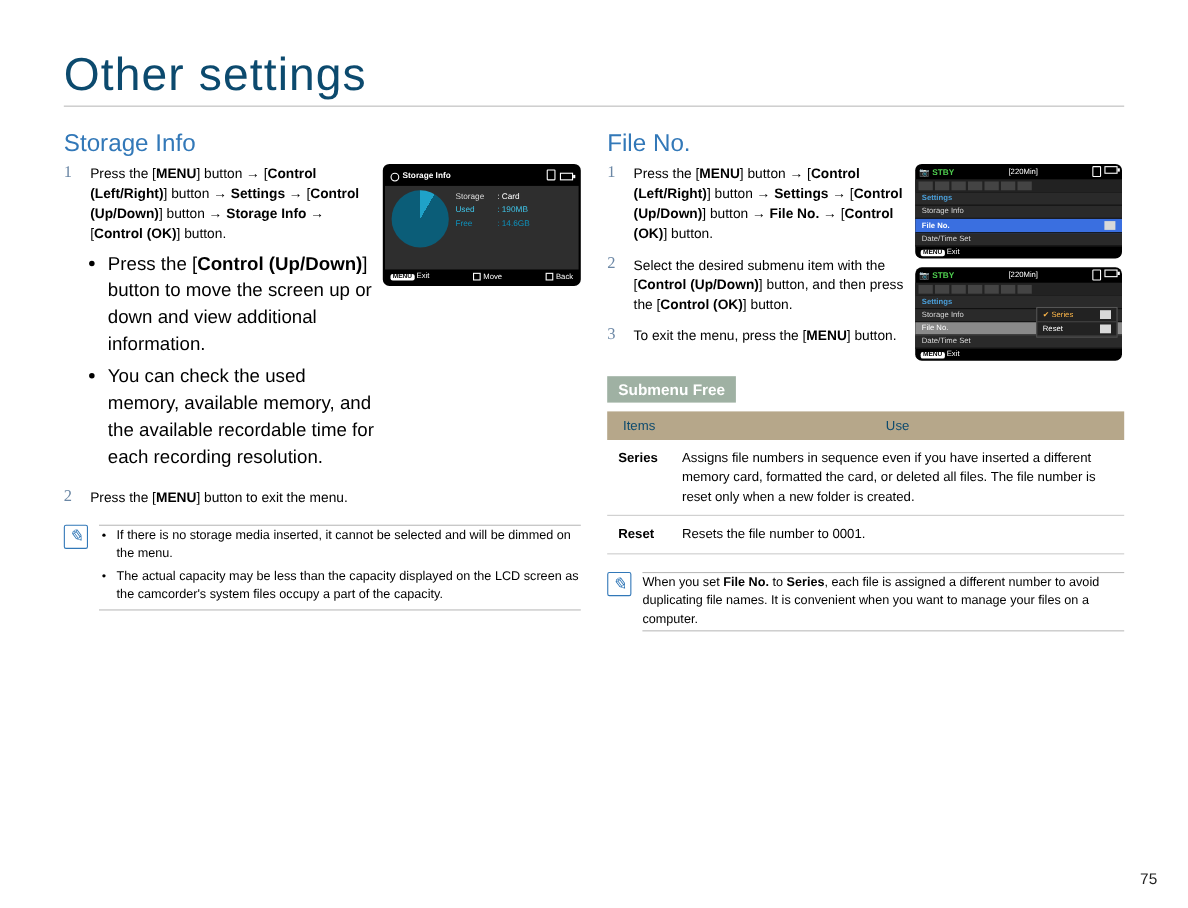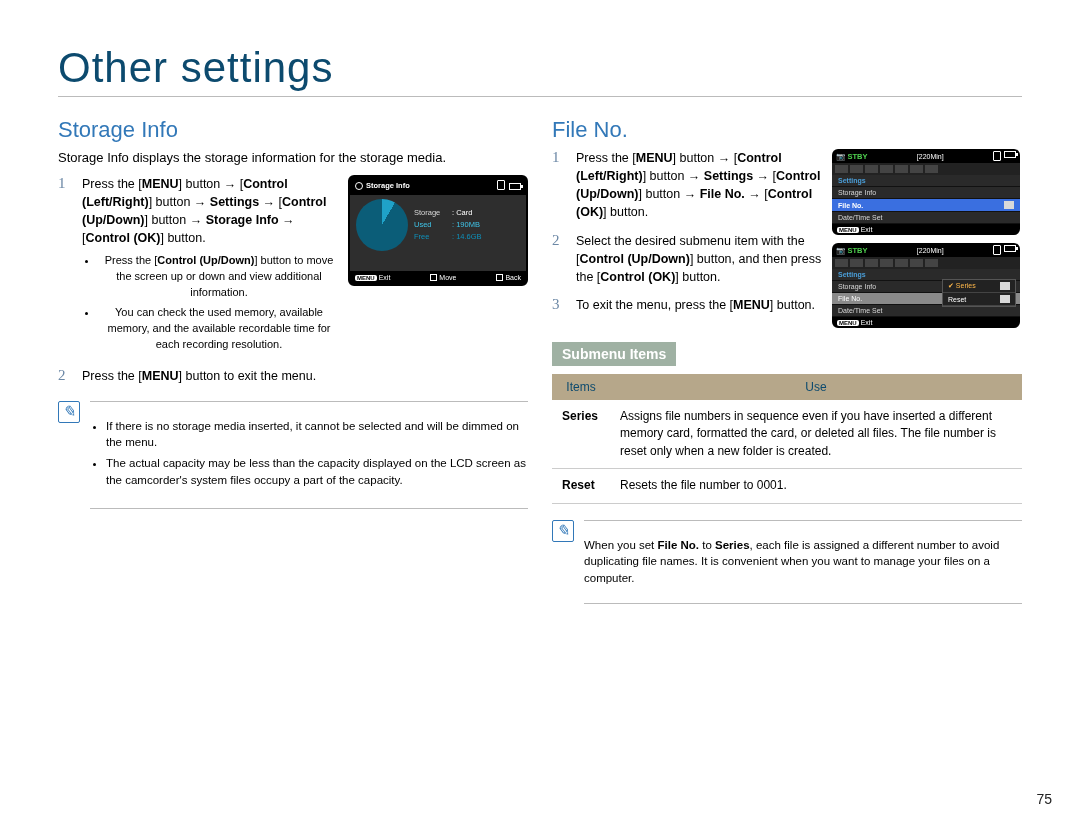--- a/index.html
+++ b/index.html
@@ -58,21 +58,21 @@
     font-size: 12.5px;
     line-height: 1.45;
     flex: 1;
   }
   .step-body b { font-weight: bold; }
   ul.bullets {
     list-style: disc;
     padding-left: 16px;
     margin-top: 6px;
   }
-  ul.bullets li { margin-bottom: 4px; font-size: 11px; line-height: 1.45; text-align: center; }
+  ul.bullets li { margin-bottom: 4px; font-size: 17px; line-height: 1.45; }
   .subitems-head {
     background: #9fb1a3;
     color: #fff;
     font-size: 14px;
     font-weight: bold;
     padding: 4px 10px;
     display: inline-block;
     margin-top: 6px;
     margin-bottom: 8px;
   }
@@ -113,21 +113,21 @@
     font-family: Georgia, serif;
     font-size: 16px;
     flex-shrink: 0;
     border-radius: 2px;
   }
   .note-body {
     font-size: 11.5px;
     line-height: 1.45;
     border-top: 1px solid #bbb;
     border-bottom: 1px solid #bbb;
-    padding: 16px 0;
+    padding: 1px 0;
     flex: 1;
   }
   .note-body ul { list-style: disc; padding-left: 16px; }
   .note-body li { margin-bottom: 4px; }
 
   
   .device-screen {
     background: #000;
     border-radius: 6px;
     border: 2px solid #000;
@@ -156,21 +156,20 @@
   }
   .ds-titlebar .batt::after { content:""; position:absolute; right:-3px; top:1px; width:2px; height:3px; background:#fff;}
   .ds-titlebar .card {
     display:inline-block; width:8px; height:10px; border:1px solid #fff; border-radius:1px; margin-right:4px;
   }
   .ds-body {
     background: #2e2e2e;
     padding: 4px 6px 20px 6px;
     display:flex;
     gap:6px;
-    align-items:center;
     min-height:70px;
   }
   .pie {
     width: 52px; height: 52px; border-radius: 50%;
     background: conic-gradient(#1fa2c8 0deg 30deg, #0b5d78 30deg 360deg);
     flex-shrink:0;
   }
   .ds-lines { font-size:7.5px; line-height:1.6; }
   .ds-lines .l-label { color:#d9d9d9; display:inline-block; width:38px; }
   .ds-lines .used { color:#3fc4e8; }
@@ -234,21 +233,20 @@
 </head>
 <body>
 
 <div class="page">
   <h1 class="page-title">Other settings</h1>
 
   <div class="columns">
 
     <div class="col">
       <h2 class="sec-head">Storage Info</h2>
-      <p class="intro">Storage Info displays the storage information for the storage media.</p>
 
       <div class="device-screen">
         <div class="ds-titlebar">
           <span><span class="gear"></span><span>Storage Info</span></span>
           <span><span class="card"></span><span class="batt"></span></span>
         </div>
         <div class="ds-body">
           <div class="pie"></div>
           <div class="ds-lines">
             <div><span class="l-label">Storage</span><span>: Card</span></div>
@@ -387,21 +385,21 @@
 
       <div class="step">
         <div class="step-num">3</div>
         <div class="step-body">
           <span>To exit the menu, press the [</span><b>MENU</b><span>] button.</span>
         </div>
       </div>
 
       <div class="clear"></div>
 
-      <div class="subitems-head">Submenu Items</div>
+      <div class="subitems-head">Submenu Free</div>
 
       <table class="submenu">
         <thead>
           <tr>
             <th>Items</th>
             <th>Use</th>
           </tr>
         </thead>
         <tbody>
           <tr>

